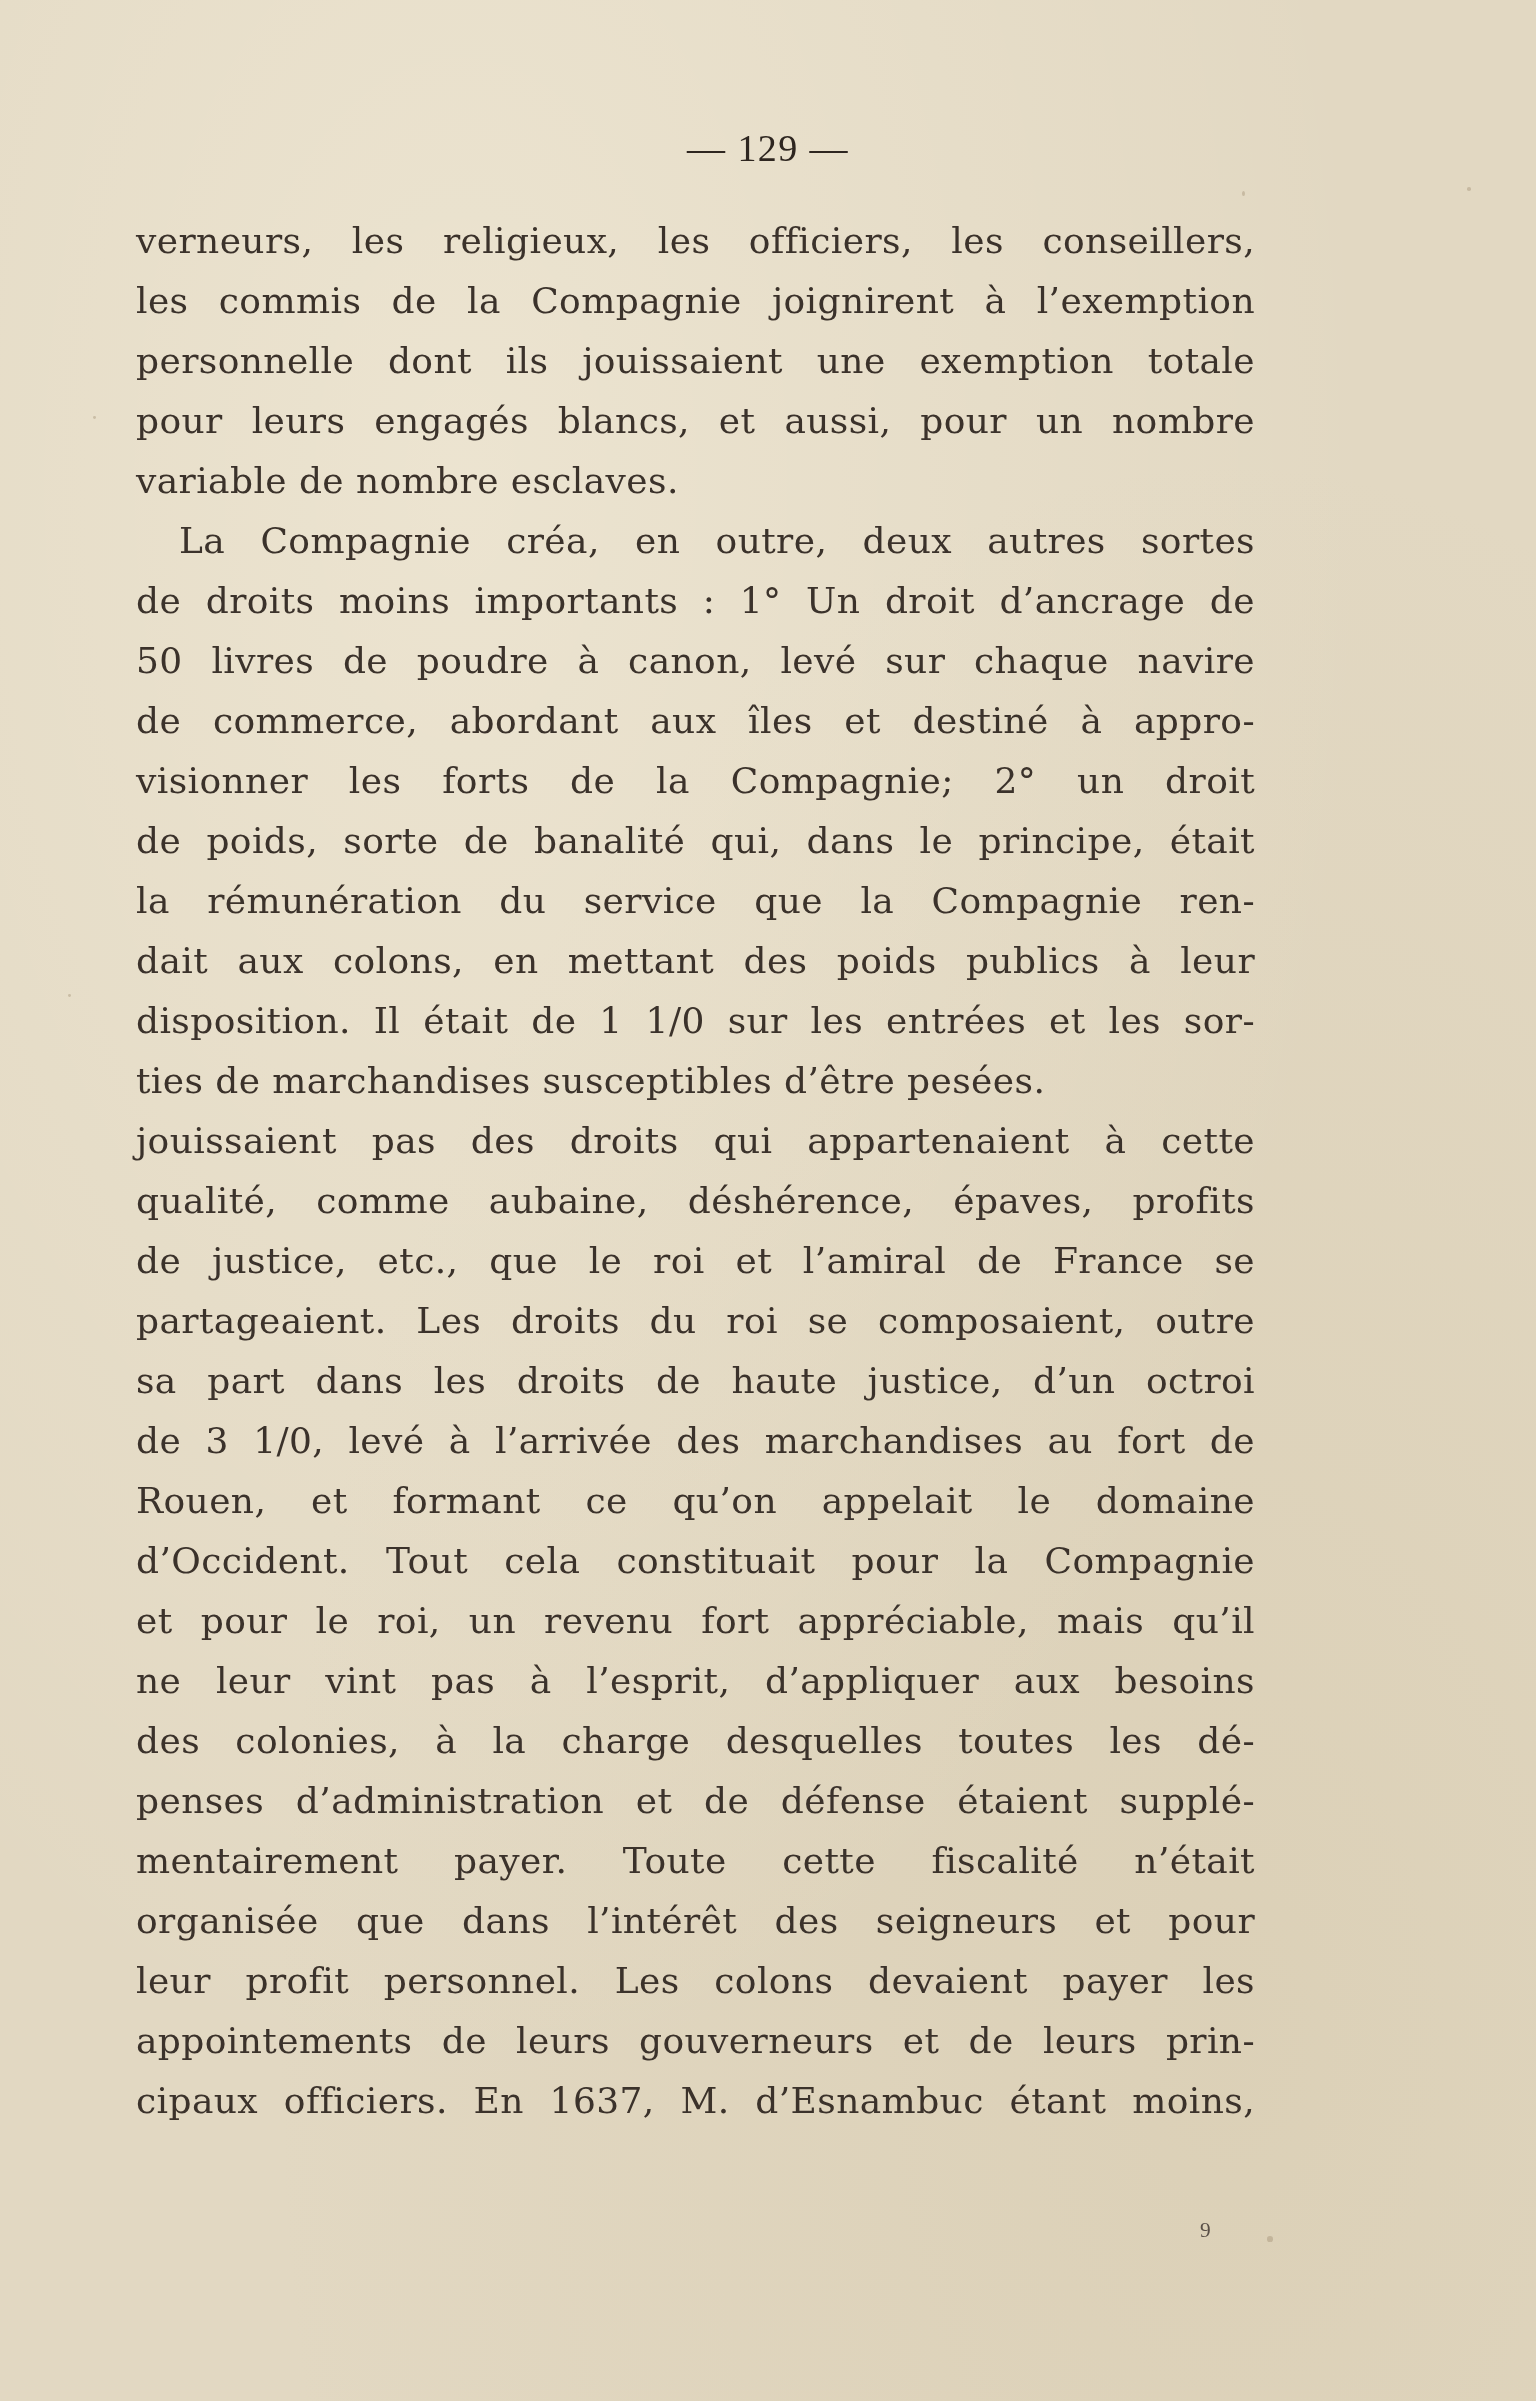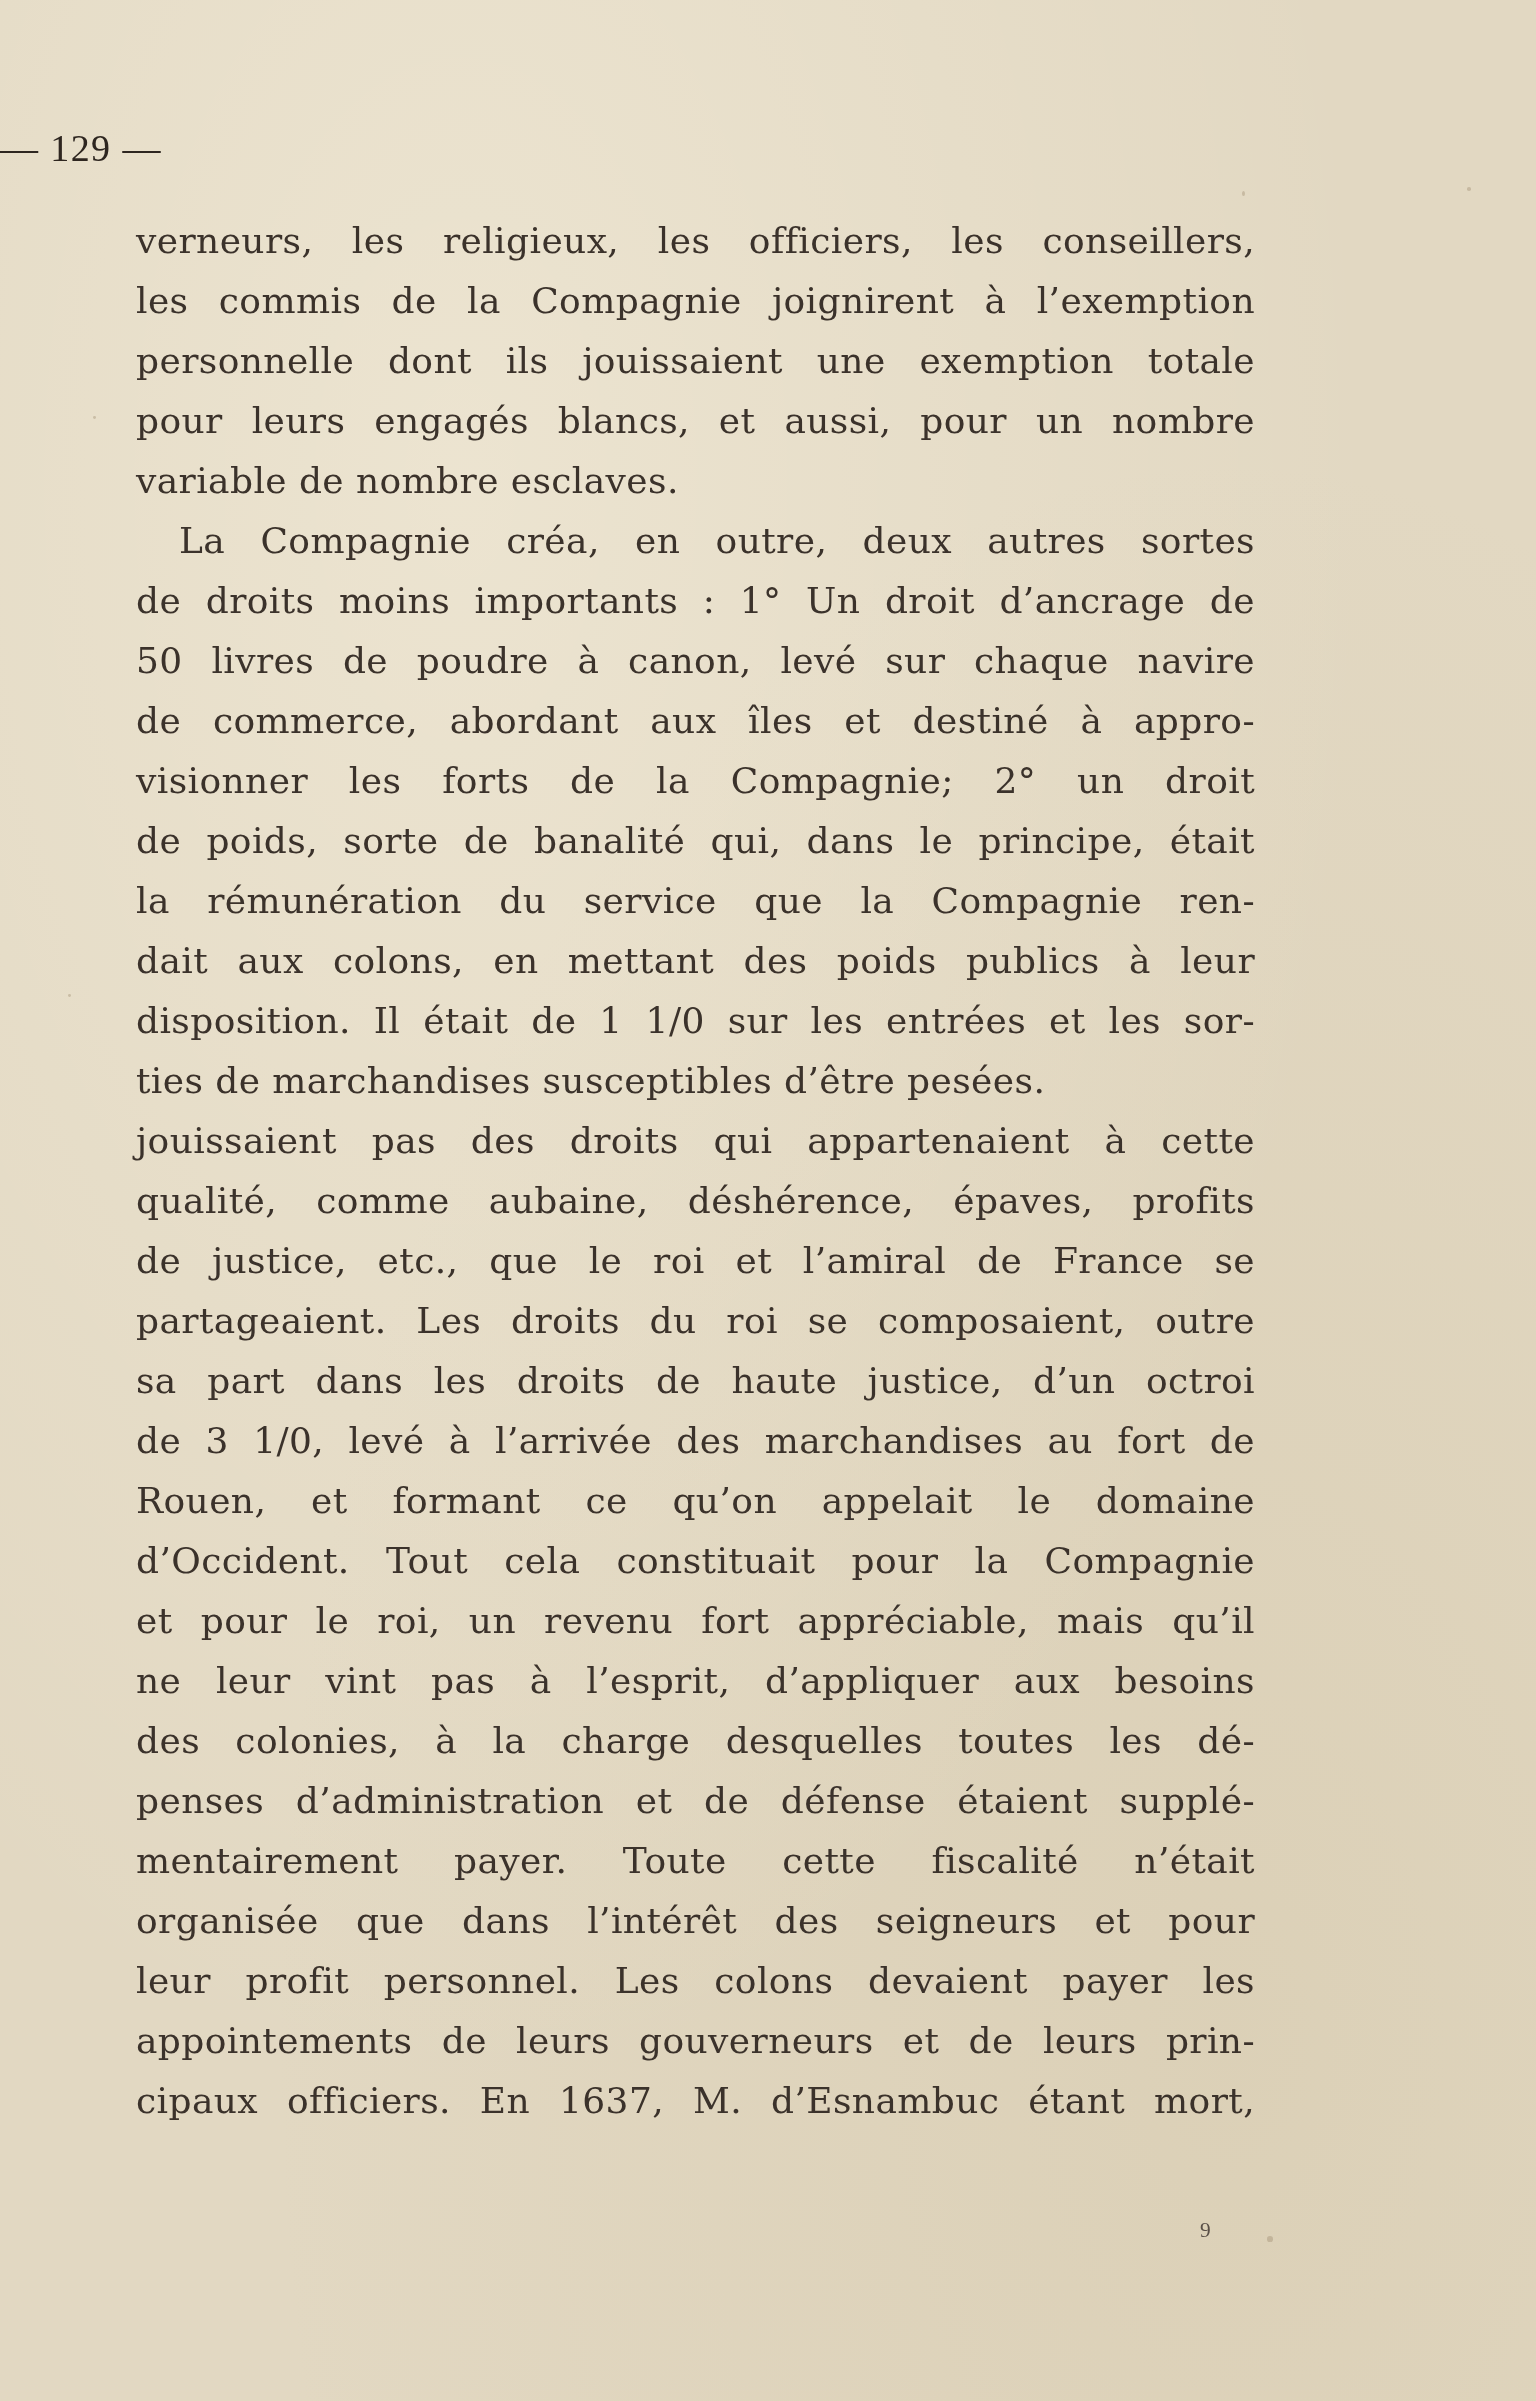--- a/index.html
+++ b/index.html
@@ -16,20 +16,21 @@
       position: relative;
       overflow: hidden;
       font-family: "DejaVu Serif", "Liberation Serif", serif;
       color: #3a302a;
     }
     .page-header {
       position: absolute;
       left: 0;
       width: 1536px;
       top: 127px;
+      text-align: center;
       font-family: "Liberation Serif", "DejaVu Serif", serif;
       font-size: 38px;
       line-height: 43px;
       color: #2e2620;
       letter-spacing: 1.4px;
     }
     .body-text {
       position: absolute;
       left: 136px;
       top: 211px;
@@ -101,21 +102,21 @@
     <span class="line">Rouen, et formant ce qu’on appelait le domaine</span>
     <span class="line">d’Occident. Tout cela constituait pour la Compagnie</span>
     <span class="line">et pour le roi, un revenu fort appréciable, mais qu’il</span>
     <span class="line">ne leur vint pas à l’esprit, d’appliquer aux besoins</span>
     <span class="line">des colonies, à la charge desquelles toutes les dé-</span>
     <span class="line">penses d’administration et de défense étaient supplé-</span>
     <span class="line">mentairement payer. Toute cette fiscalité n’était</span>
     <span class="line">organisée que dans l’intérêt des seigneurs et pour</span>
     <span class="line">leur profit personnel. Les colons devaient payer les</span>
     <span class="line">appointements de leurs gouverneurs et de leurs prin-</span>
-    <span class="line">cipaux officiers. En 1637, M. d’Esnambuc étant mort,</span>
+    <span class="line">cipaux officiers. En 1637, M. d’Esnambuc étant moins,</span>
   </div>
 
   <div class="signature-mark">9</div>
 
   <span class="speck" style="left:1242px;top:191px;width:2.9px;height:5px;"></span>
   <span class="speck" style="left:1467px;top:187px;width:3.6px;height:3.6px;"></span>
   <span class="speck" style="left:93px;top:416px;width:2.9px;height:2.9px;"></span>
   <span class="speck" style="left:68px;top:994px;width:2.9px;height:2.9px;"></span>
   <span class="speck" style="left:1267px;top:2236px;width:5.7px;height:5.7px;"></span>
 </div>

